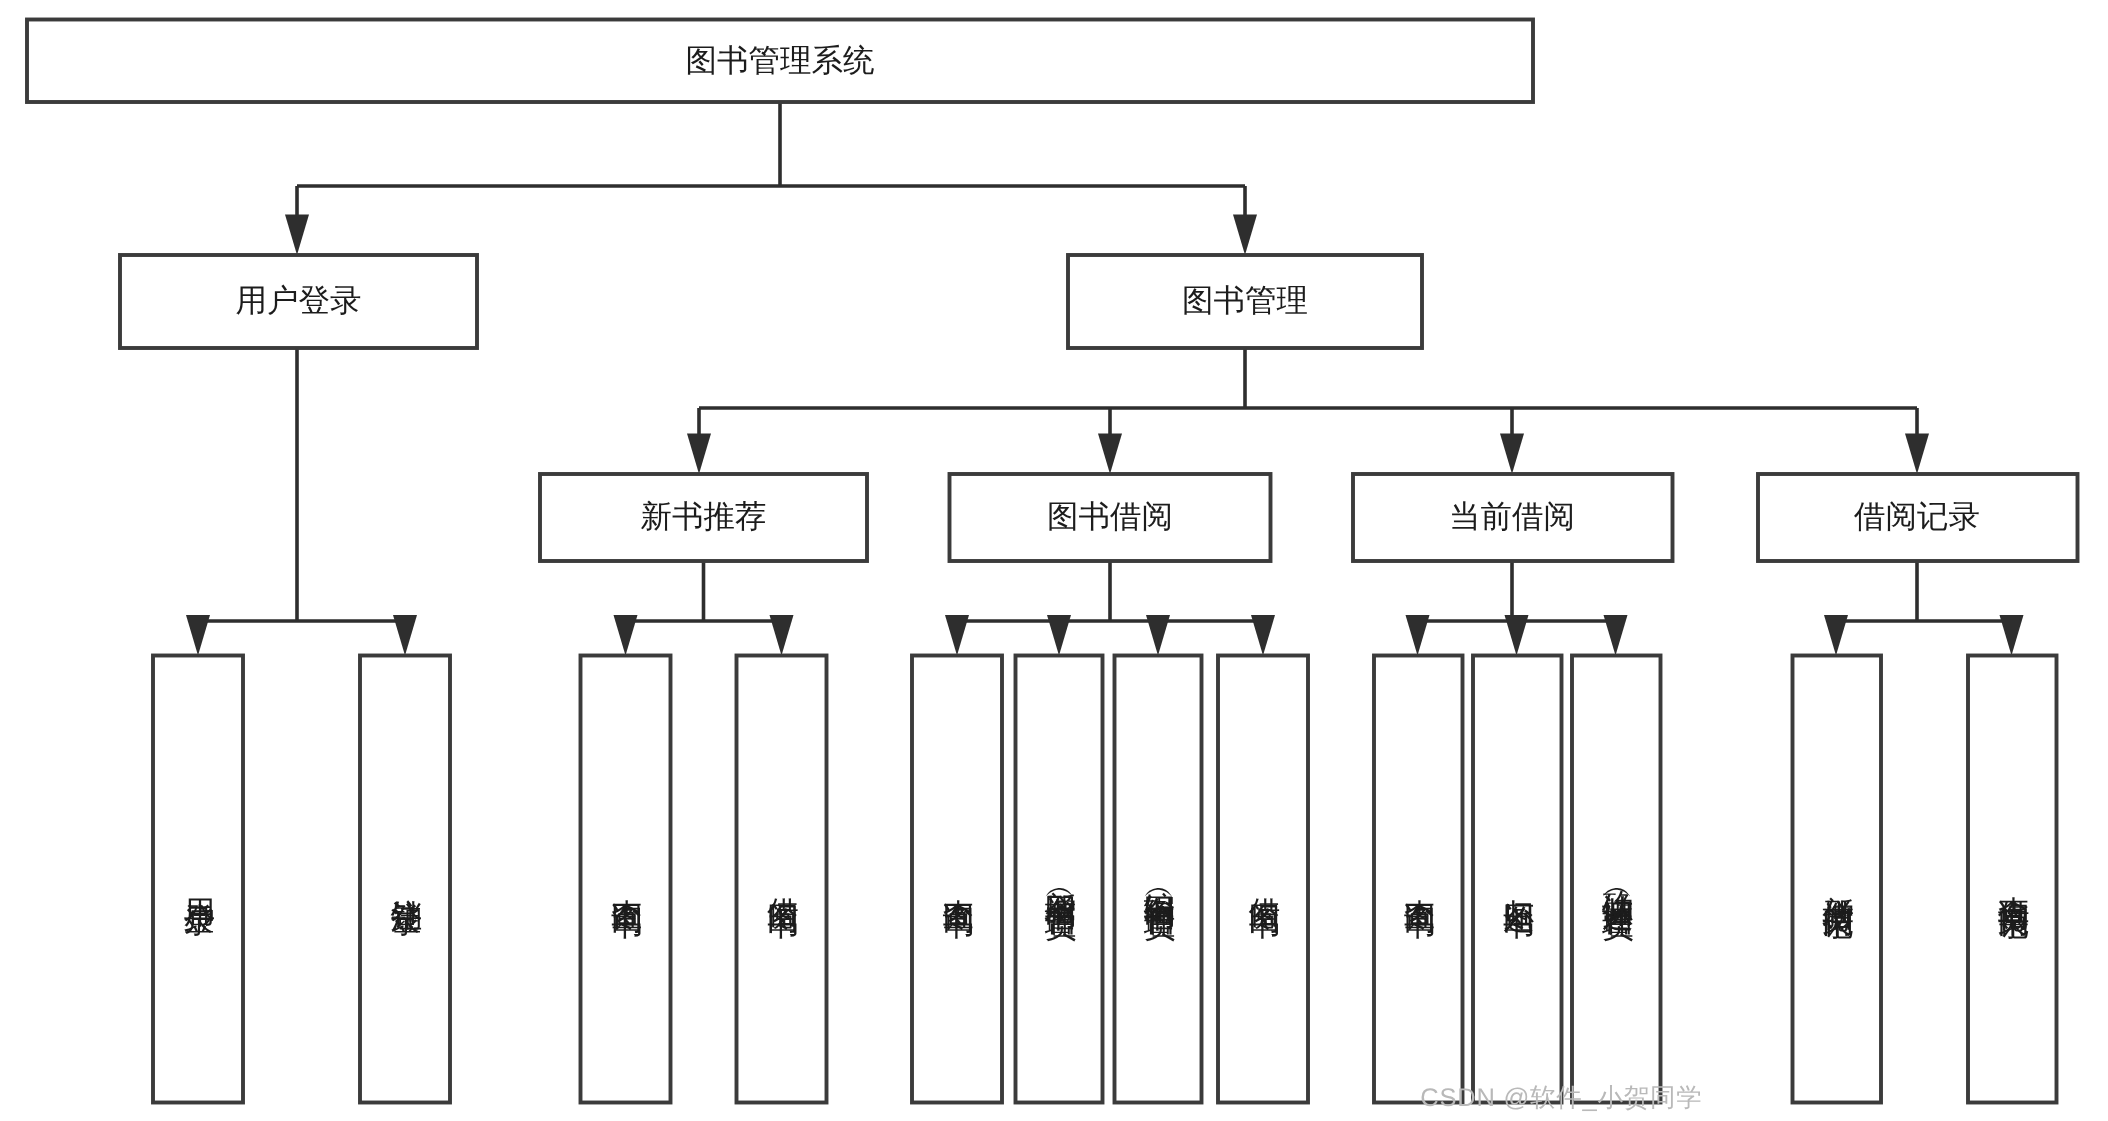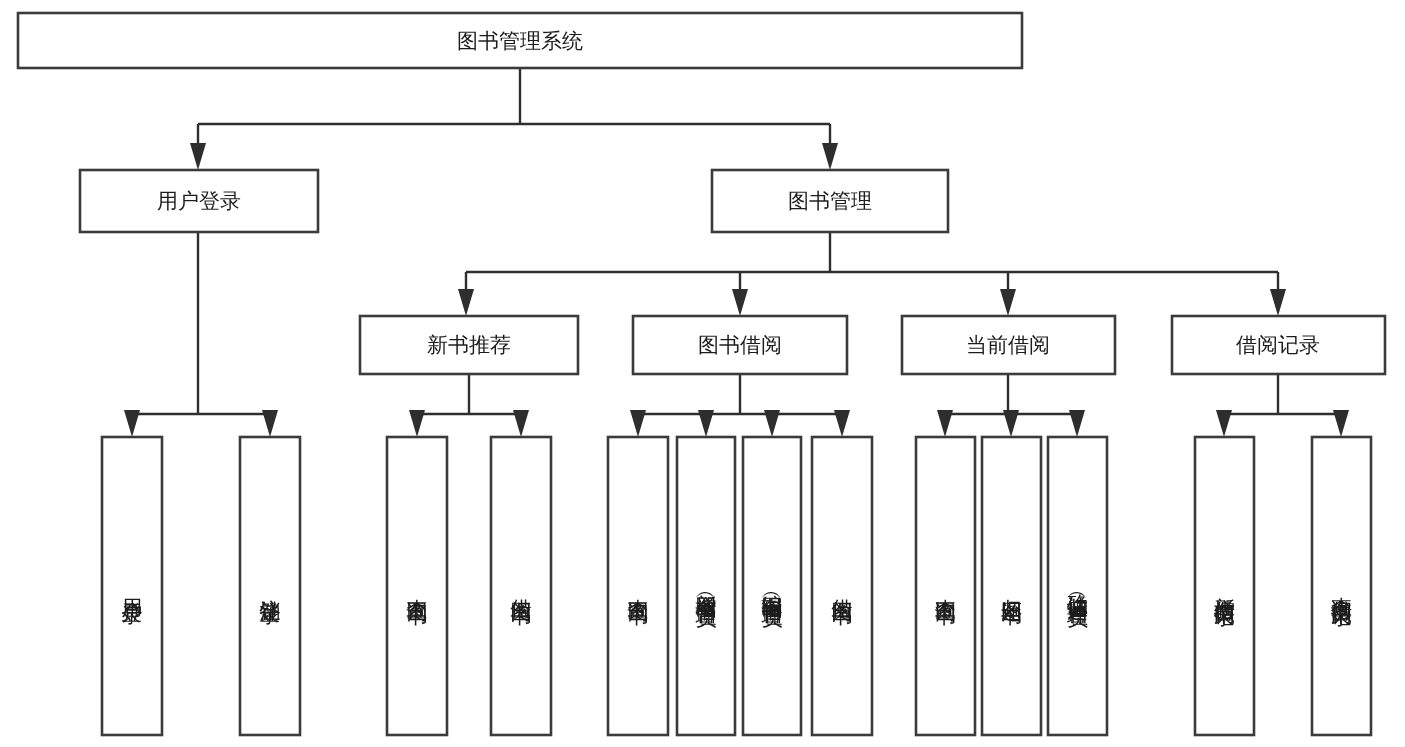--- a/index.html
+++ b/index.html
@@ -205,13 +205,14 @@
   <div class="leaf-label" style="left:743px; top:437px; width:58px; height:298px;">编辑图书（管理员）</div>
   <div class="leaf-label" style="left:812px; top:437px; width:60px; height:298px;">借阅图书</div>
 
   <div class="leaf-label" style="left:916px; top:437px; width:59px; height:298px;">查询图书</div>
   <div class="leaf-label" style="left:982px; top:437px; width:59px; height:298px;">归还图书</div>
   <div class="leaf-label" style="left:1048px; top:437px; width:59px; height:298px;">确认归还（管理员）</div>
 
   <div class="leaf-label" style="left:1195px; top:437px; width:59px; height:298px;">新增借阅记录</div>
   <div class="leaf-label" style="left:1312px; top:437px; width:59px; height:298px;">查询借阅记录</div>
 
+  <div class="watermark">CSDN @软件_小贺同学</div>
 </div>
 
 </body></html>

